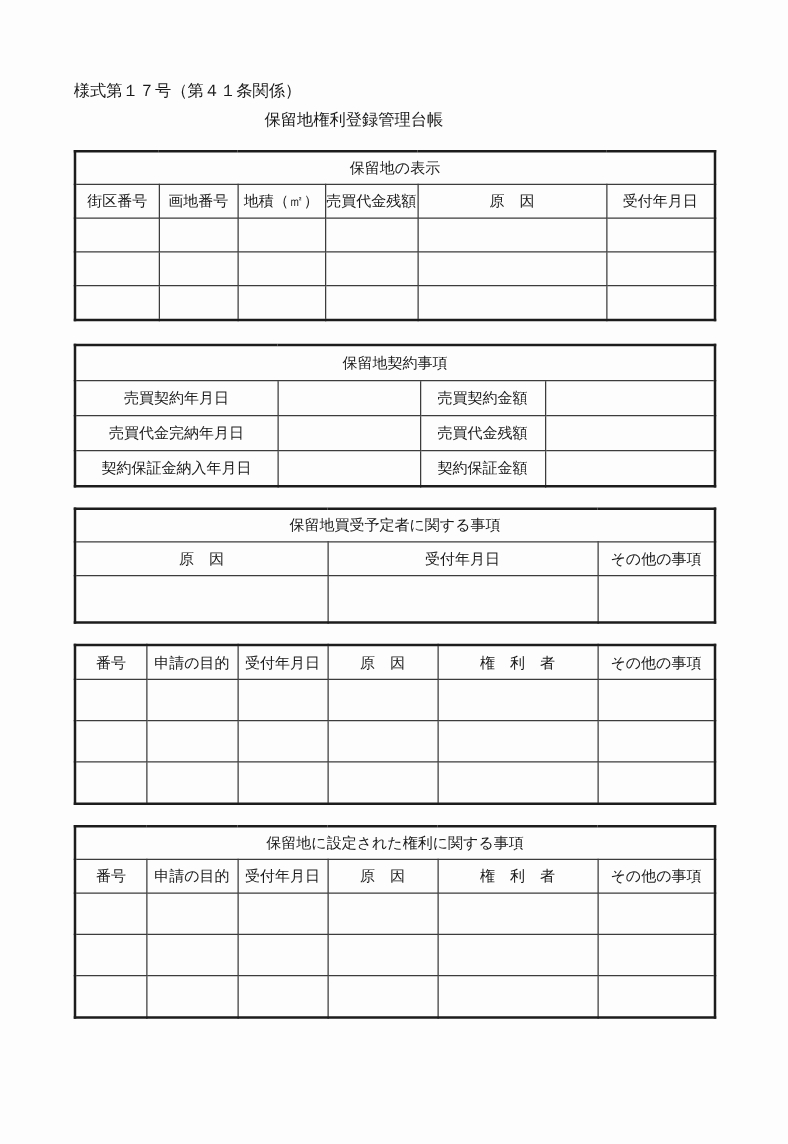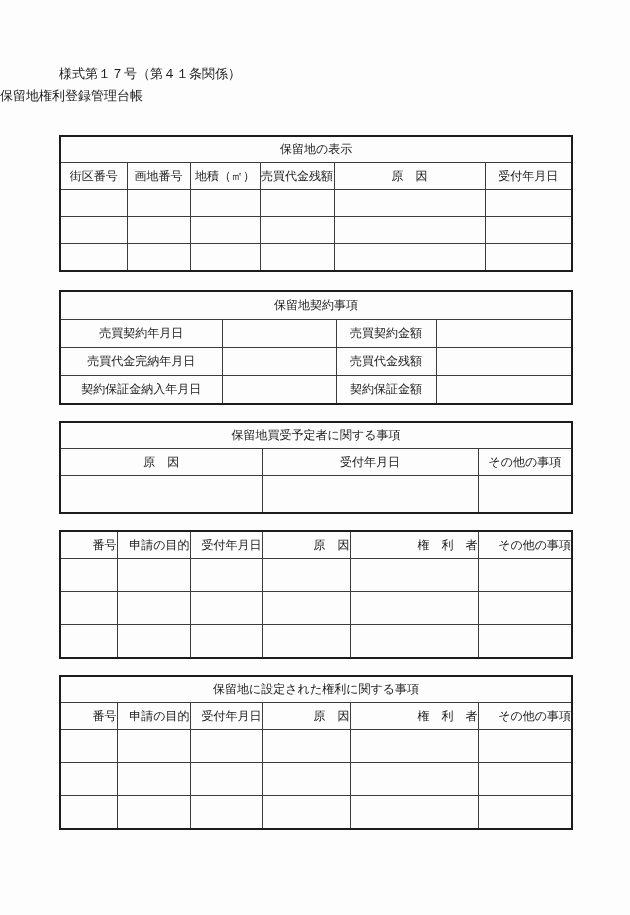--- a/index.html
+++ b/index.html
@@ -11,24 +11,26 @@
     font-family: "Liberation Serif", "DejaVu Serif", serif;
     color: #1a1a1a;
     overflow: hidden;
     box-sizing: border-box;
   }
   .form-number {
     margin: 66px 0 0 59px;
     font-size: 13px;
     line-height: 15px;
     white-space: nowrap;
+    font-family: Liberation Mono, monospace;
   }
   .doc-title {
     margin: 7px 0 0 0;
     width: 566px;
+    text-align: center;
     font-size: 13px;
     line-height: 15px;
     white-space: nowrap;
   }
   table.form-table {
     margin-left: 59px;
     width: 512px;
     border-collapse: collapse;
     table-layout: fixed;
     border: 2px solid #1c1c1c;
@@ -36,30 +38,30 @@
   table.form-table td {
     border: 1px solid #3c3c3c;
     font-size: 12px;
     text-align: center;
     vertical-align: middle;
     padding: 0;
     overflow: hidden;
     white-space: nowrap;
   }
   td.table-title { height: 25px; }
-  .t1 { margin-top: 32px; border-radius: 11px; }
+  .t1 { margin-top: 17px; border-radius: 11px; }
   .t1 td.hdr { height: 26px; }
   .t1 td.empty { height: 26px; }
   .t2 { margin-top: 18px; }
   .t2 td { height: 27px; }
   .t3 { margin-top: 16px; }
   .t3 td.hdr { height: 26px; }
   .t3 td.empty { height: 36px; }
   .t4, .t5 { margin-top: 16px; }
-  .t4 td.hdr, .t5 td.hdr { height: 26px; text-align: right; }
+  .t4 td.hdr, .t5 td.hdr { height: 26px; }
   .t4 td.empty, .t5 td.empty { height: 32px; }
 </style>
 </head>
 <body>
 
 <div class="page">
 
   <div class="form-number">様式第１７号（第４１条関係）</div>
   <div class="doc-title">保留地権利登録管理台帳</div>
 

